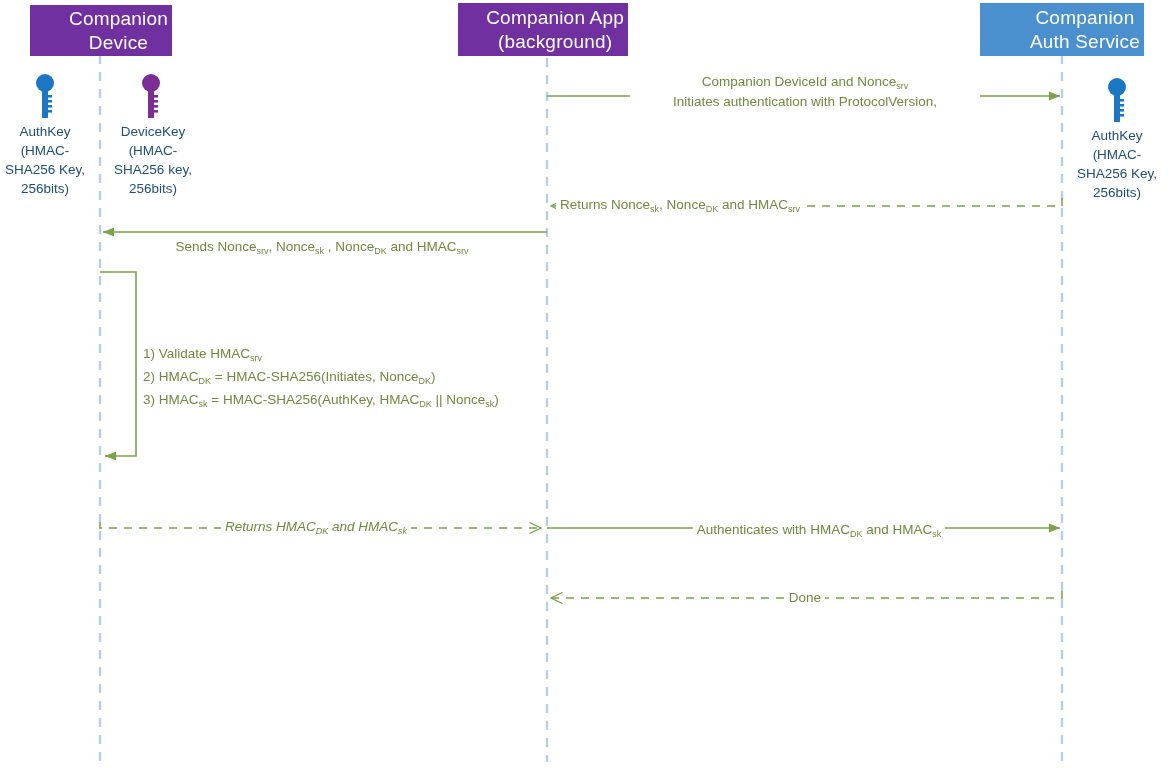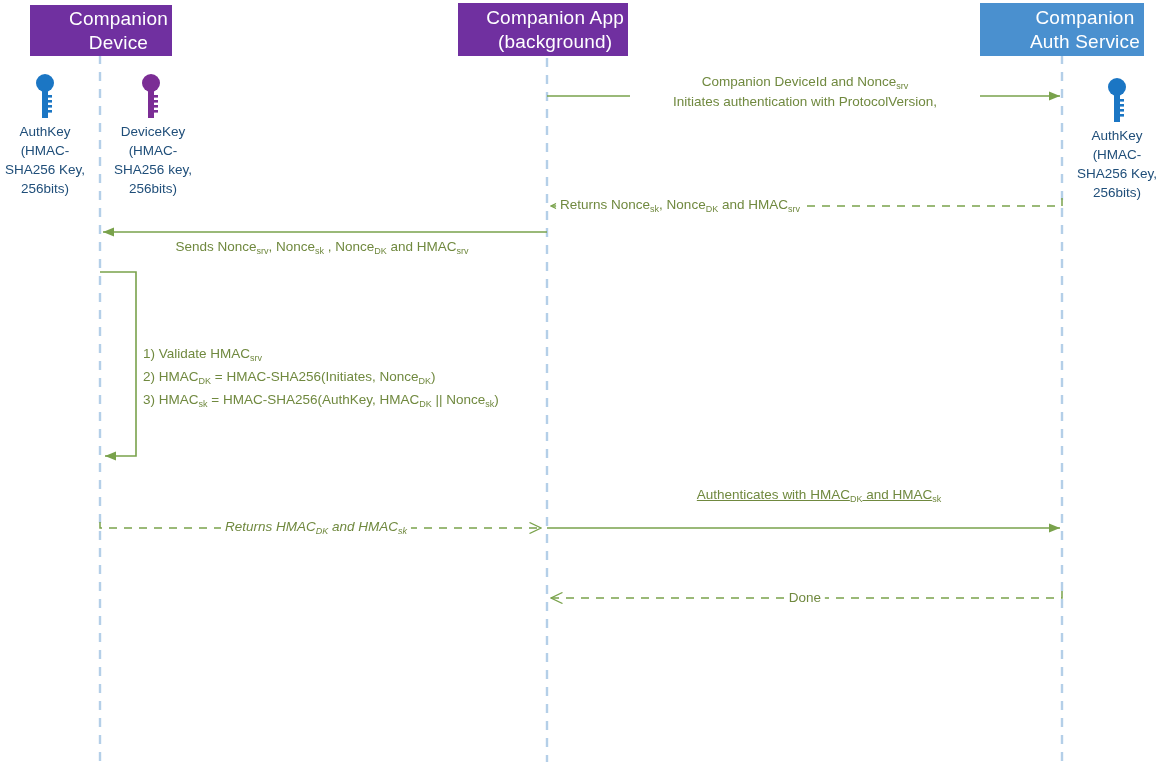--- a/index.html
+++ b/index.html
@@ -197,19 +197,19 @@
   <div>
     <span>3)</span>
     <span>HMAC</span><sub>sk</sub><span> = HMAC-SHA256(AuthKey, HMAC</span><sub>DK</sub><span> || Nonce</span><sub>sk</sub><span>)</span>
   </div>
 </div>
 
 <div class="msg-label" style="left:316px;top:516px;transform:translateX(-50%);font-style:italic;">
   <span>Returns HMAC</span><sub>DK</sub><span> and HMAC</span><sub>sk</sub>
 </div>
 
-<div class="msg-label" style="left:819px;top:484px;transform:translateX(-50%);text-decoration:underline;">
+<div class="msg-label" style="left:819px;top:519px;transform:translateX(-50%);">
   <span>Authenticates with HMAC</span><sub>DK</sub><span> and HMAC</span><sub>sk</sub>
 </div>
 
 <div class="msg-label" style="left:805px;top:587px;transform:translateX(-50%);">
   <span>Done</span>
 </div>
 
 </body></html>

